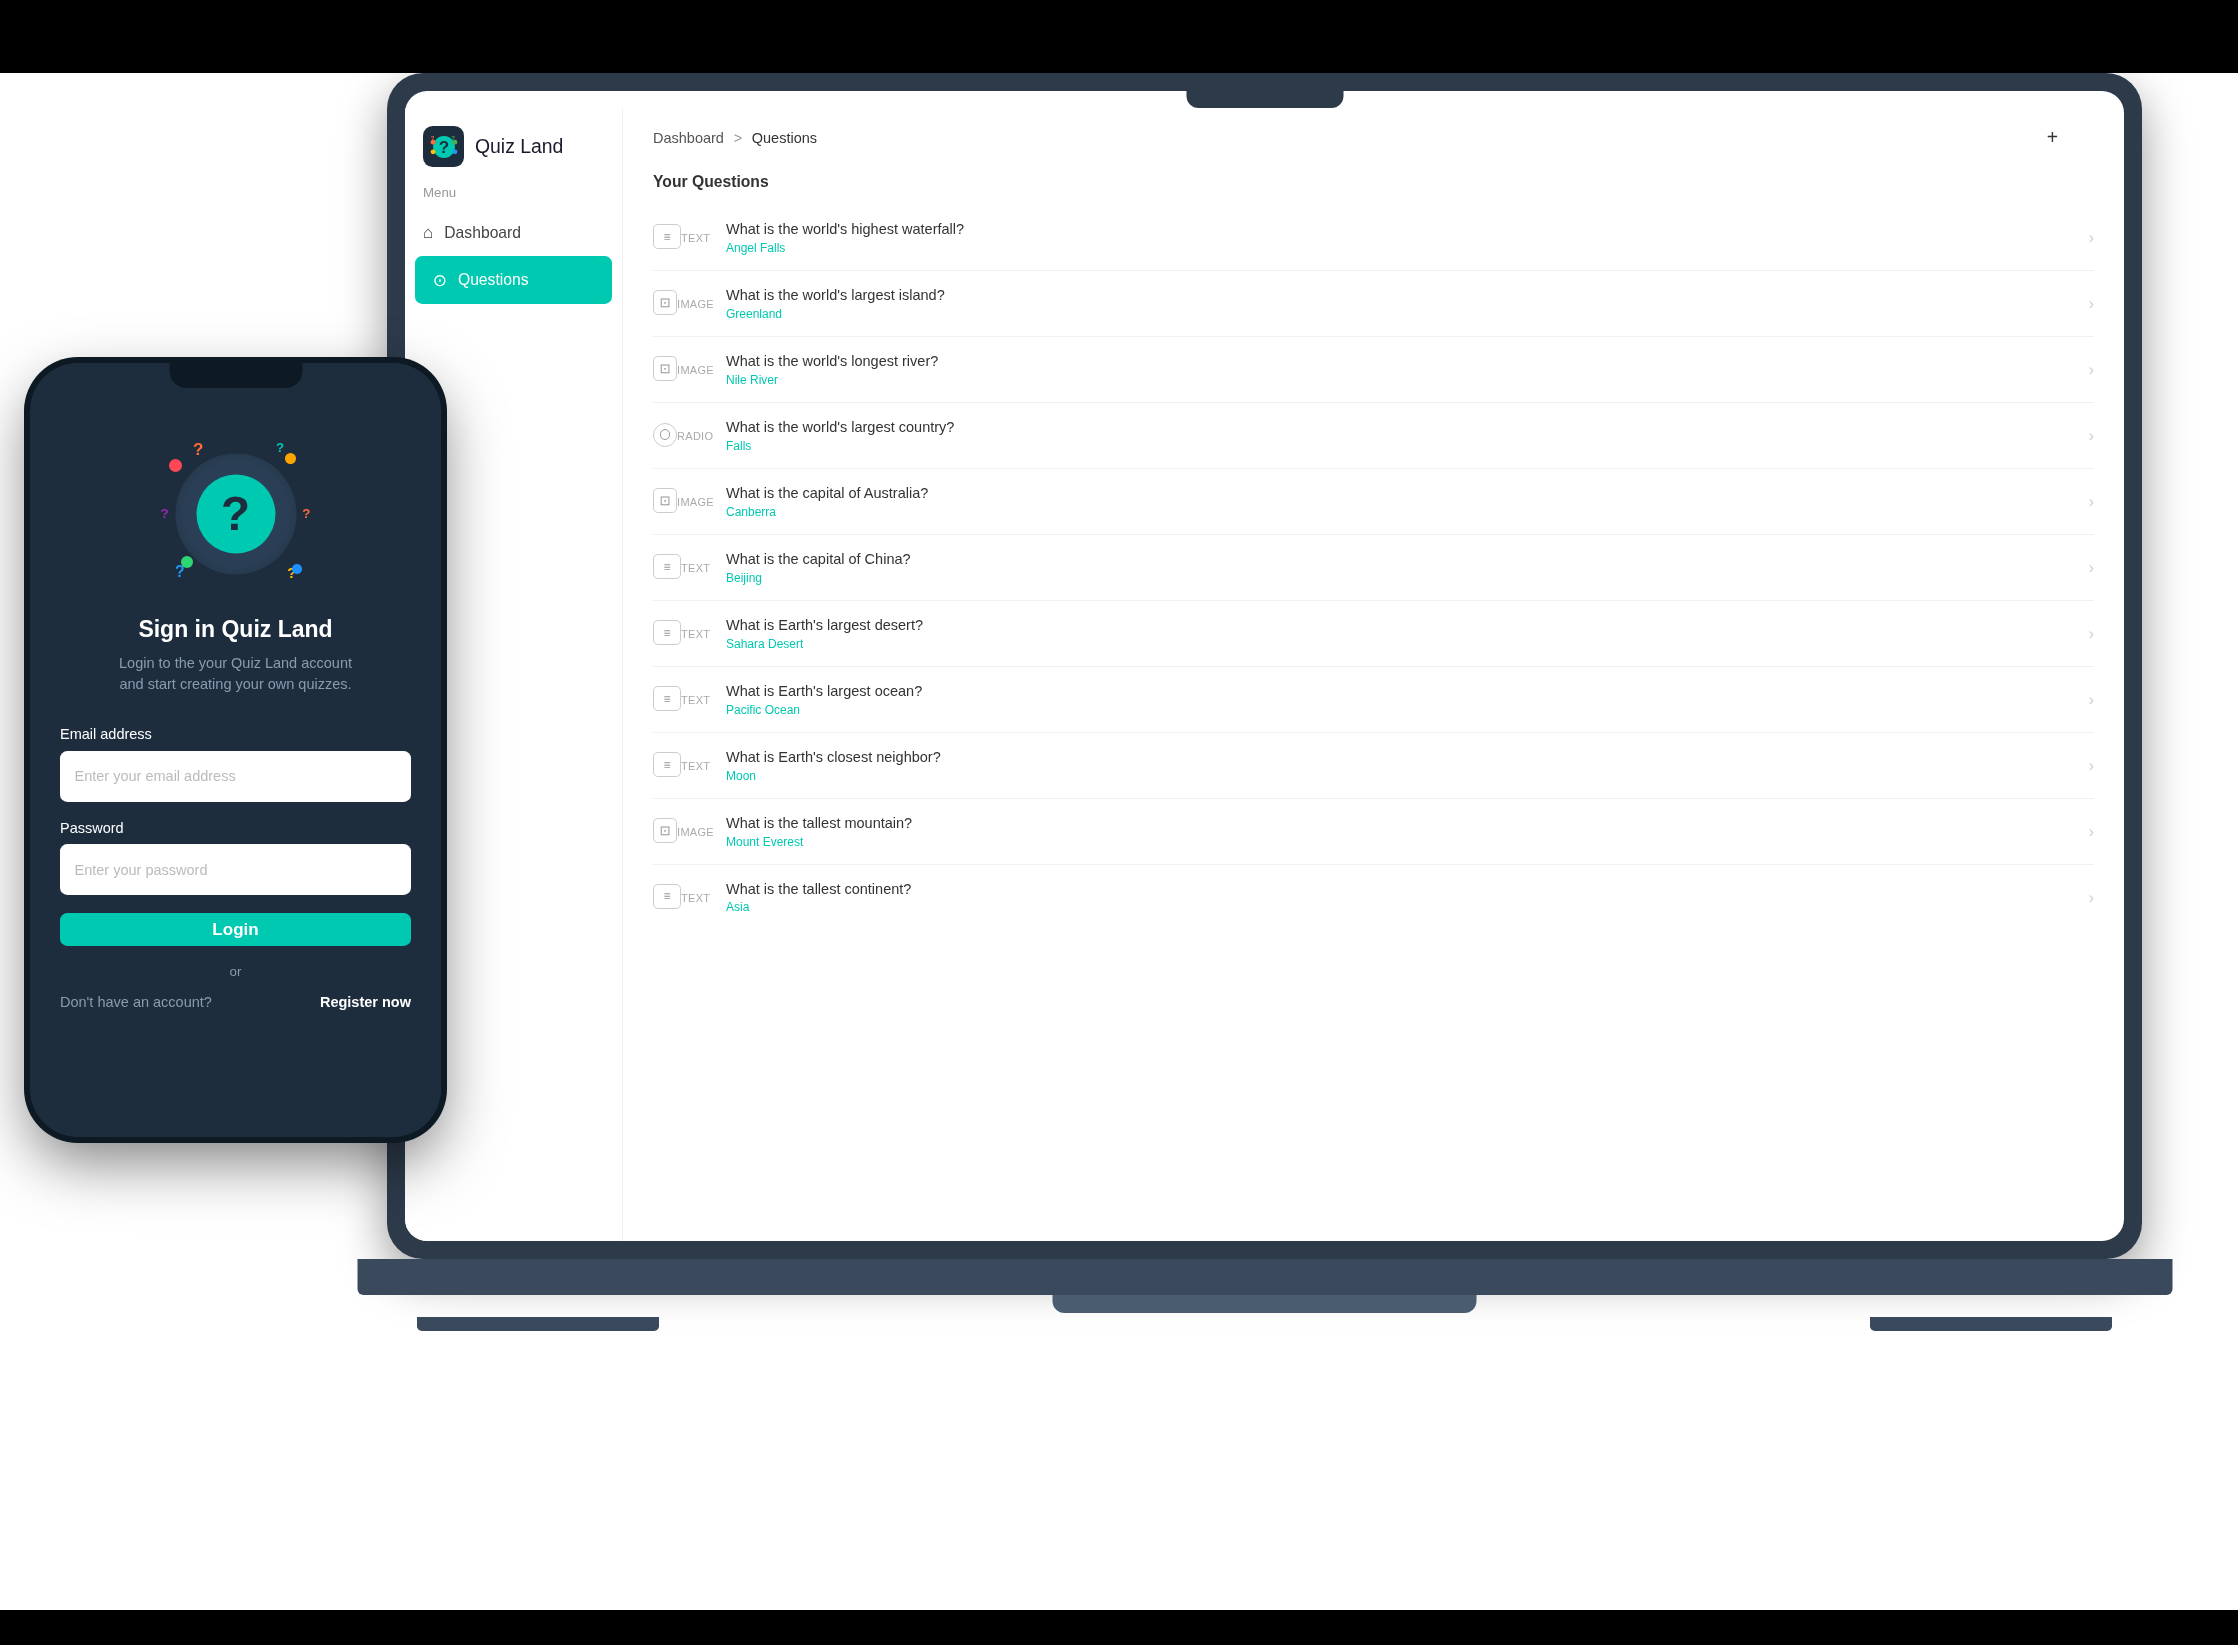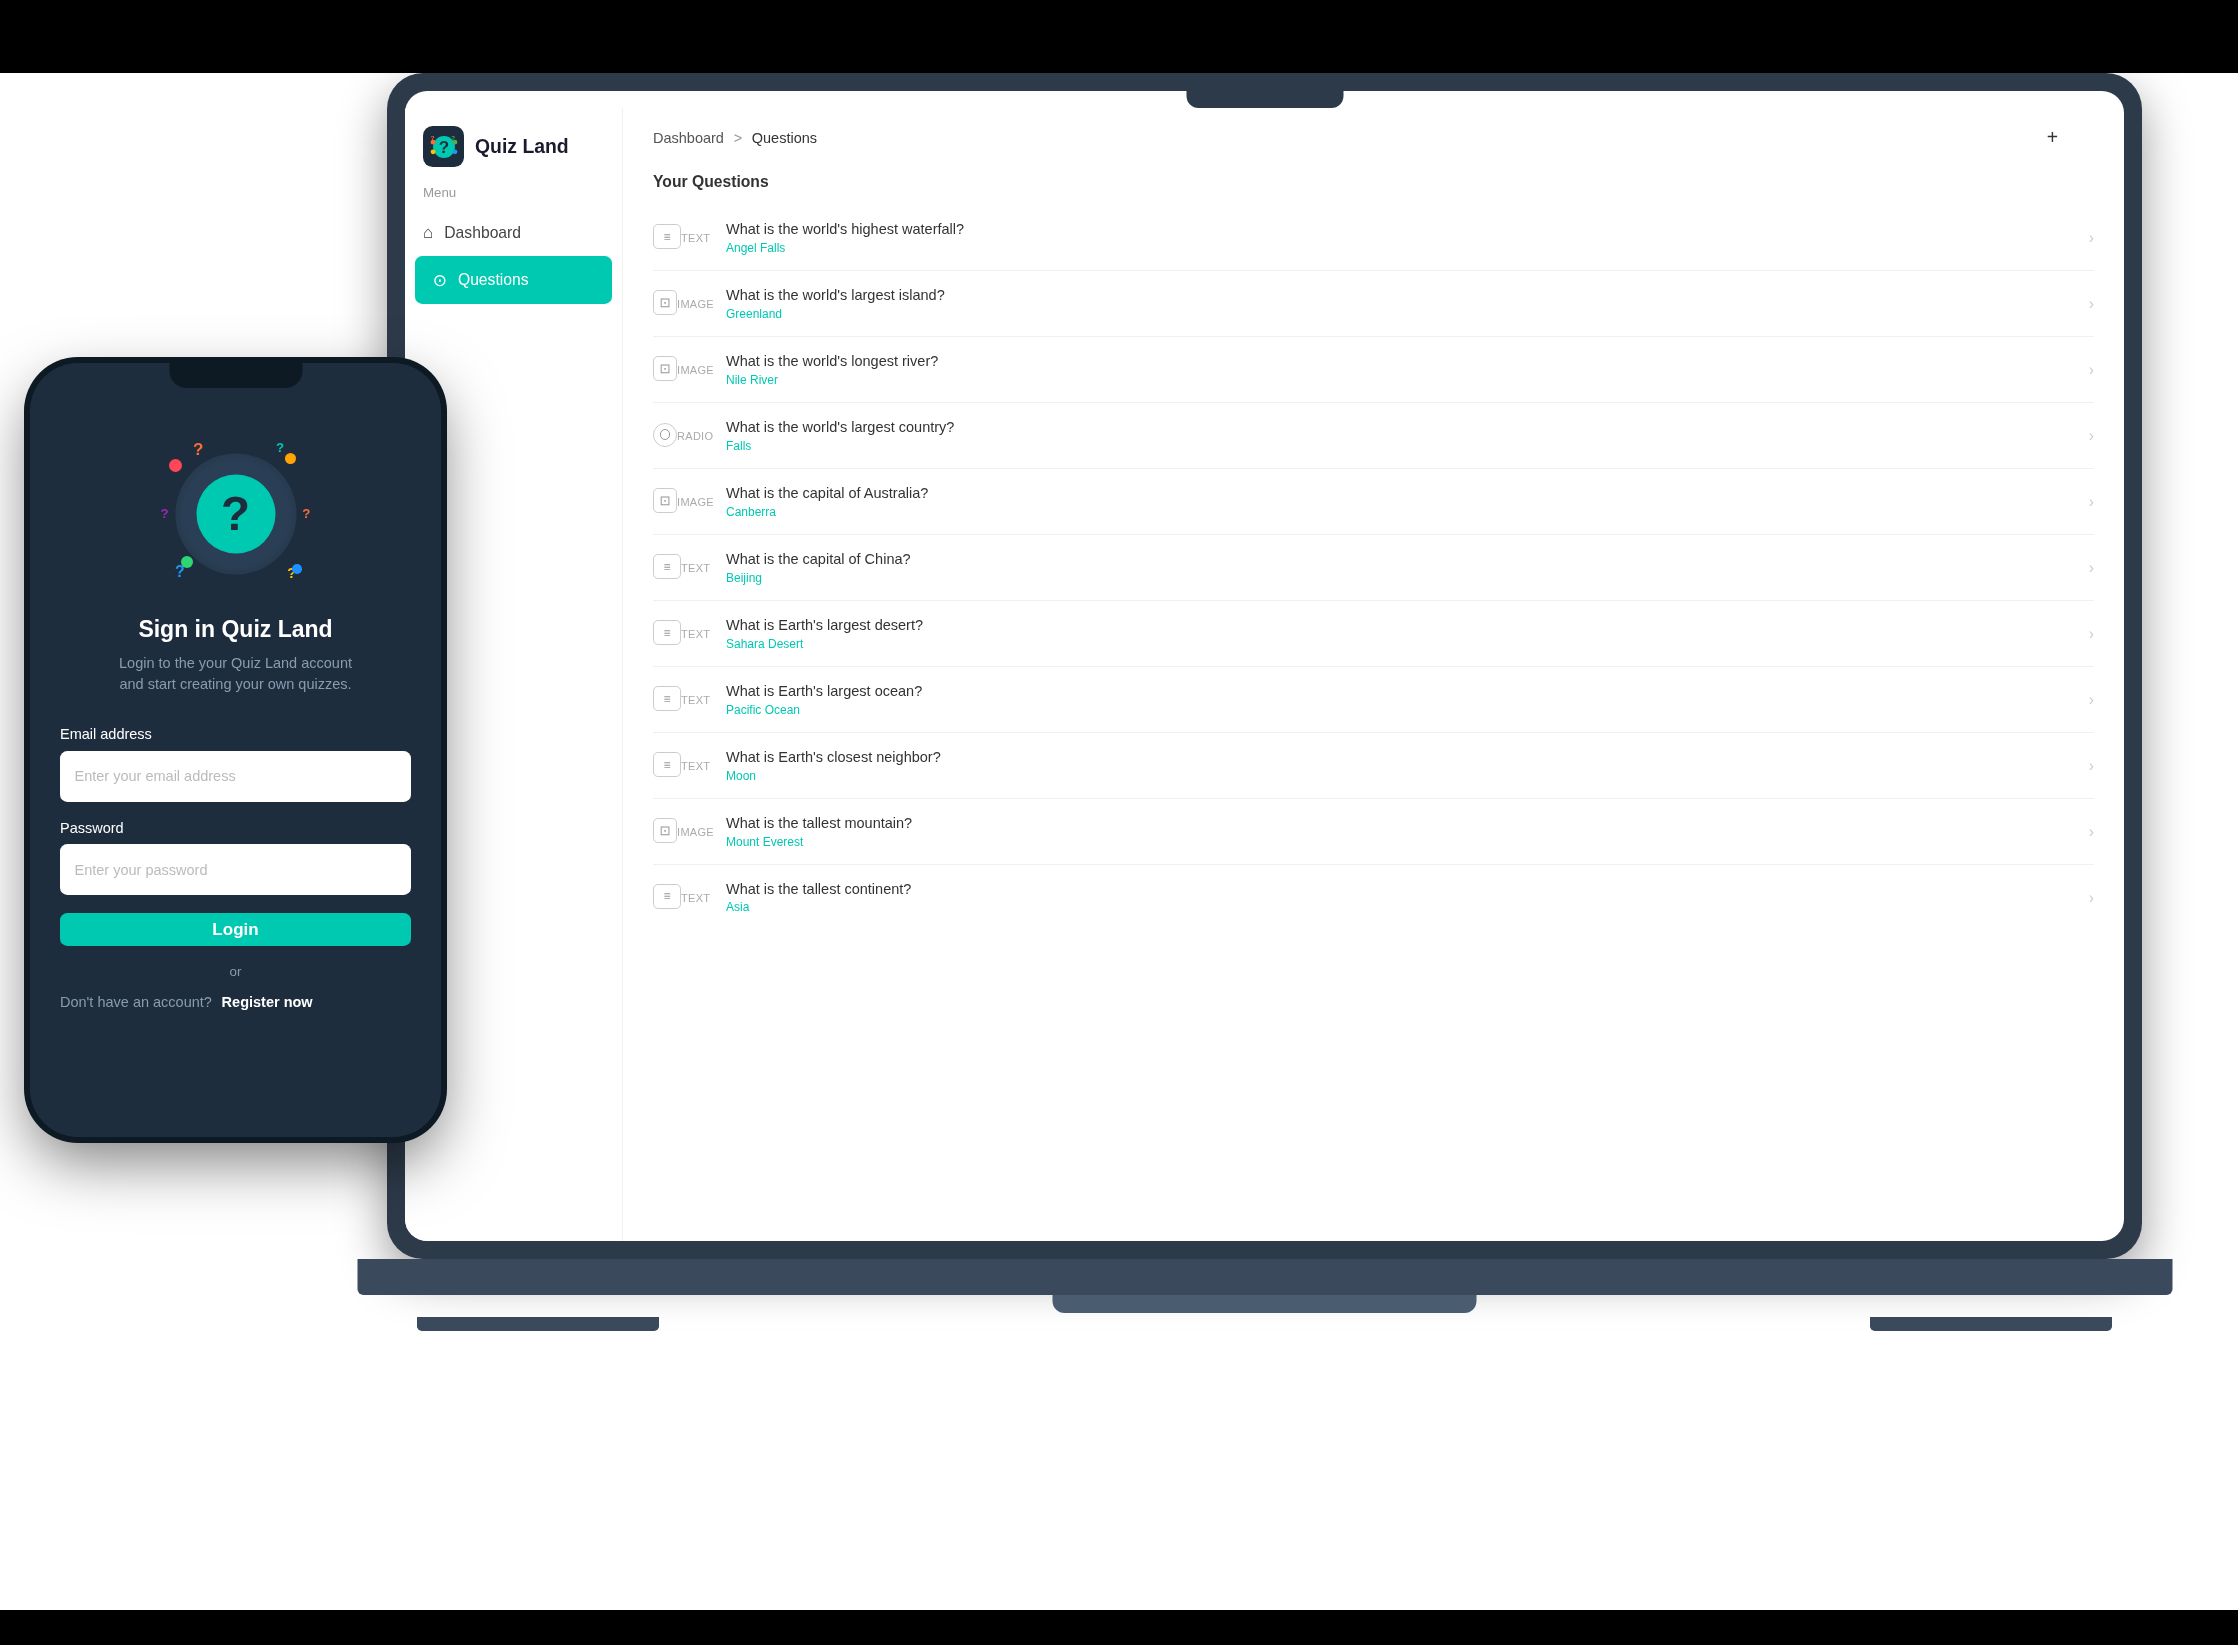--- a/index.html
+++ b/index.html
@@ -154,21 +154,21 @@
       align-items: center;
       justify-content: center;
       overflow: hidden;
     }
     .logo-icon svg {
       width: 34px;
       height: 34px;
     }
     .logo-text {
       font-size: 19.4px;
-      font-weight: 700;
+      font-weight: 400;
       color: #1a1a2e;
     }
     .sidebar-menu-label {
       font-size: 13.3px;
       color: #999;
       font-weight: 500;
       padding: 0 18px 9.7px;
     }
     .sidebar-item {
       display: flex;
@@ -460,21 +460,21 @@
 
     .phone-or {
       text-align: center;
       color: #8a9bb0;
       font-size: 13.3px;
       margin-bottom: 14.5px;
     }
 
     .phone-register-row {
       display: flex;
-      justify-content: flex-start;
+      justify-content: space-between;
       gap: 9.7px;
       align-items: center;
     }
     .register-text {
       font-size: 14.5px;
       color: #8a9bb0;
     }
     .register-link {
       font-size: 14.5px;
       color: #fff;

